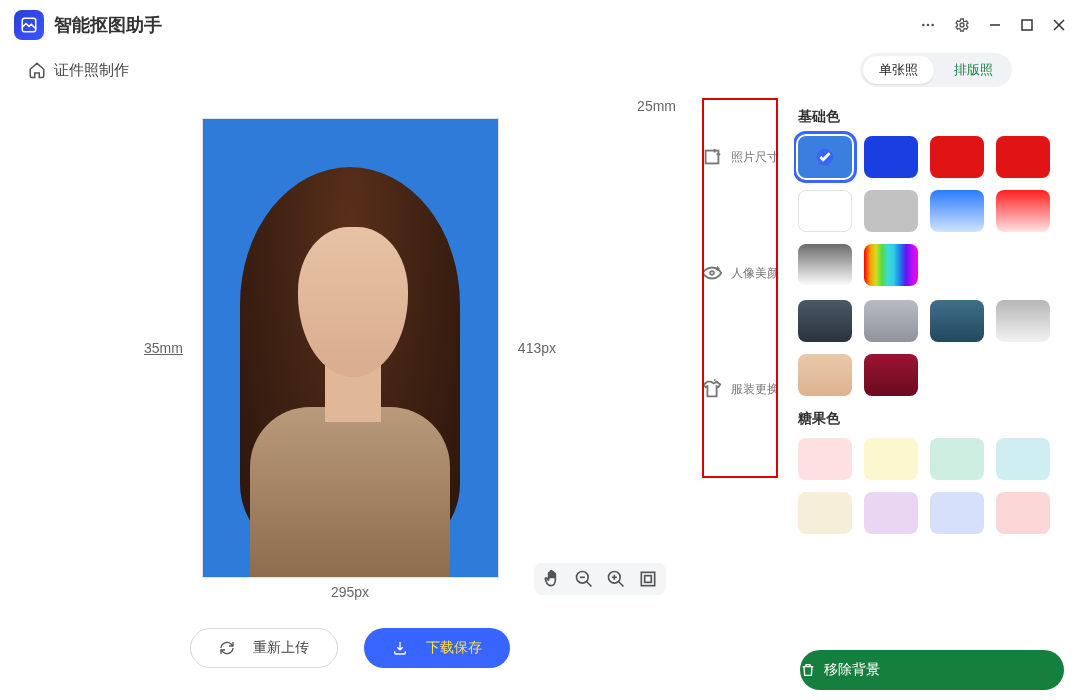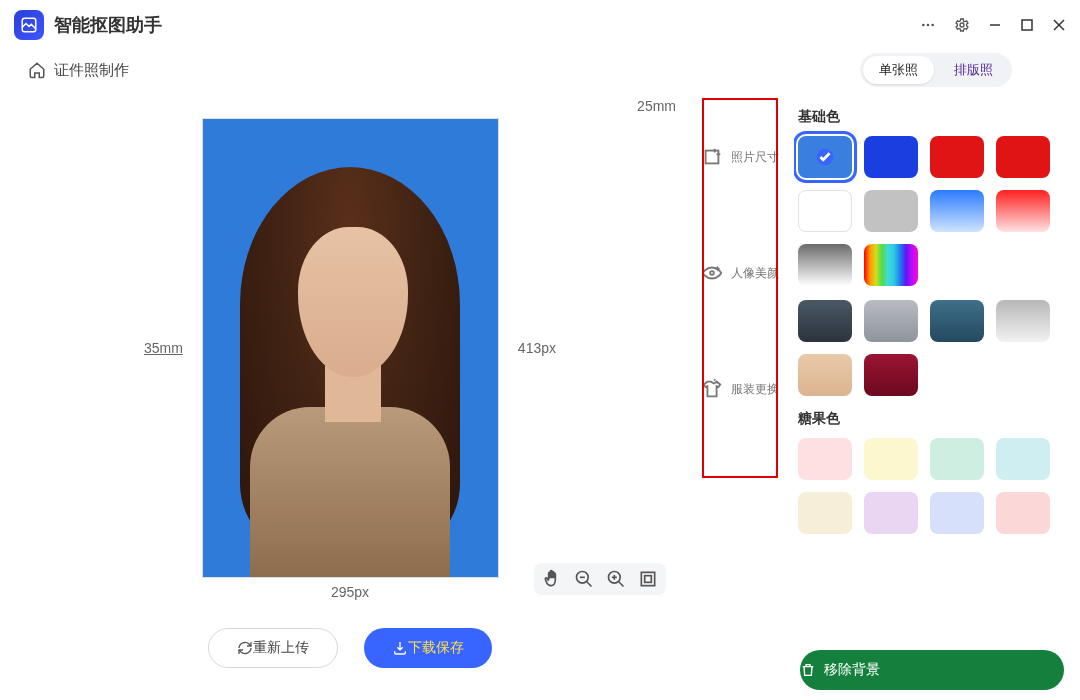--- a/index.html
+++ b/index.html
@@ -14,21 +14,21 @@
 .win-btns { display:flex; align-items:center; gap:18px; color:#444; }
 .win-btns span, .win-btns svg { cursor:pointer; }
 .gear-icon, .misc-icon { width:16px; height:16px; }
 
 
 .toprow { height:40px; display:flex; align-items:center; padding:0 28px; }
 .breadcrumb { display:flex; align-items:center; gap:8px; font-size:15px; color:#444; }
 .home-svg { width:18px; height:18px; }
 .toprow .spacer { flex:1; }
 .segmented { background:#f0f2f5; border-radius:18px; padding:3px; display:flex; gap:4px; margin-right:40px;}
-.segmented .seg { padding:5px 16px; font-size:13px; border-radius:15px; cursor:pointer; color:#4c1d95; }
+.segmented .seg { padding:5px 16px; font-size:13px; border-radius:15px; cursor:pointer; color:#15803d; }
 .segmented .seg.active { background:#fff; color:#222; box-shadow:0 1px 2px rgba(0,0,0,.1); }
 
 
 .main { display:flex; height:610px; }
 
 
 .canvas-wrap { width:700px; position:relative; padding:8px 24px 0 24px; }
 .dim-top { text-align:right; font-size:14px; color:#666; margin-bottom:4px; }
 .photo-stage { position:relative; display:flex; justify-content:center; }
 .dim-left { position:absolute; left:120px; top:50%; transform:translateY(-50%); font-size:14px; color:#666;text-decoration:underline; }
@@ -40,21 +40,21 @@
 .hair { position:absolute; top:20px; left:20px; width:220px; height:390px; background:radial-gradient(ellipse at 50% 15%, #5a2f1a 0%, #3f2213 50%, #2c150b 100%); border-radius:120px 120px 80px 80px / 150px 150px 80px 80px; }
 .face { position:absolute; top:80px; left:78px; width:110px; height:150px; background:linear-gradient(#e7c2a4,#d9ad8e); border-radius:55px 55px 60px 60px / 70px 70px 90px 90px; }
 .neck { position:absolute; top:215px; left:105px; width:56px; height:60px; background:#e0b797; }
 .body { position:absolute; top:260px; left:30px; width:200px; height:180px; background:linear-gradient(#b99a7a,#8a6a4a); border-radius:60px 60px 0 0; }
 .dim-bottom { text-align:center; font-size:14px; color:#666; margin-top:6px; }
 
 .tool-float { position:absolute; right:34px; bottom:105px; background:#f4f5f7; border-radius:8px; padding:6px 8px; display:flex; gap:12px; }
 .tool-float svg { width:20px; height:20px; stroke:#555; cursor:pointer; }
 
 .action-row { display:flex; justify-content:center; gap:26px; margin-top:28px; }
-.btn { height:40px; padding:0 28px; border-radius:20px; font-size:14px; display:flex; align-items:center; gap:0; cursor:pointer; border:none; }
+.btn { height:40px; padding:0 28px; border-radius:20px; font-size:14px; display:flex; align-items:center; gap:18px; cursor:pointer; border:none; }
 .btn-outline { background:#fff; border:1px solid #d8d8d8; color:#444; }
 .btn-primary { background:#3864ff; color:#fde047; }
 .btn svg { width:16px; height:16px; }
 
 
 .tooltabs { width:80px; padding-top:10px; display:flex; flex-direction:column; gap:2px; position:relative;}
 .tooltabs .highlight { position:absolute; top:8px; left:2px; width:76px; height:380px; border:2px solid #e00000; pointer-events:none; }
 .ttab { height:114px; display:flex; align-items:center; justify-content:center; gap:8px; font-size:12px; color:#777; cursor:pointer; border-radius:10px; }
 .ttab.active { background:#fff; color:#3864ff; box-shadow:0 0 0 1px #eef0ff; }
 .ttab svg { width:22px; height:22px; }

